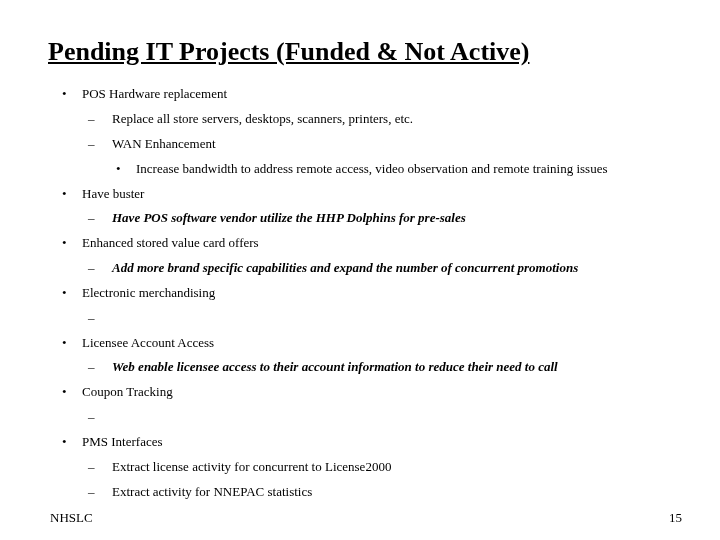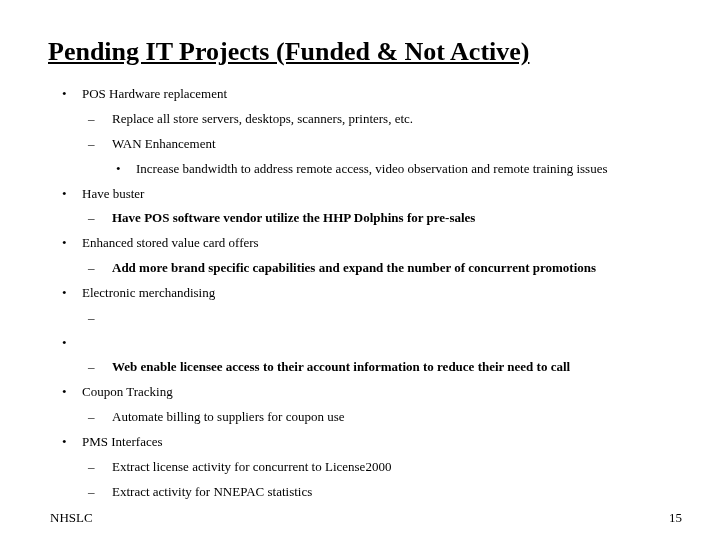--- a/index.html
+++ b/index.html
@@ -64,20 +64,21 @@
       padding-left: 64px;
       margin-bottom: 1px;
     }
 
     .bullet-l3 .bullet-marker {
       min-width: 16px;
     }
 
     .bold-italic {
       font-weight: bold;
+      font-style: italic;
     }
 
     .footer {
       position: absolute;
       bottom: 16px;
       left: 40px;
       right: 40px;
       display: flex;
       justify-content: space-between;
       font-size: 13px;
@@ -136,35 +137,35 @@
       <span class="bullet-marker">•</span>
       <span>Electronic merchandising</span>
     </div>
 
     <div class="bullet-l2">
       <span class="bullet-marker">–</span>
     </div>
 
     <div class="bullet-l1">
       <span class="bullet-marker">•</span>
+      <span>Licensee Account Access</span>
     </div>
 
     <div class="bullet-l2">
       <span class="bullet-marker">–</span>
       <span class="bold-italic">Web enable licensee access to their account information to reduce their need to call</span>
     </div>
 
     <div class="bullet-l1">
       <span class="bullet-marker">•</span>
       <span>Coupon Tracking</span>
     </div>
 
     <div class="bullet-l2">
       <span class="bullet-marker">–</span>
-      <span>Automate billing to suppliers for coupon use</span>
     </div>
 
     <div class="bullet-l1">
       <span class="bullet-marker">•</span>
       <span>PMS Interfaces</span>
     </div>
 
     <div class="bullet-l2">
       <span class="bullet-marker">–</span>
       <span>Extract license activity for concurrent to License2000</span>

